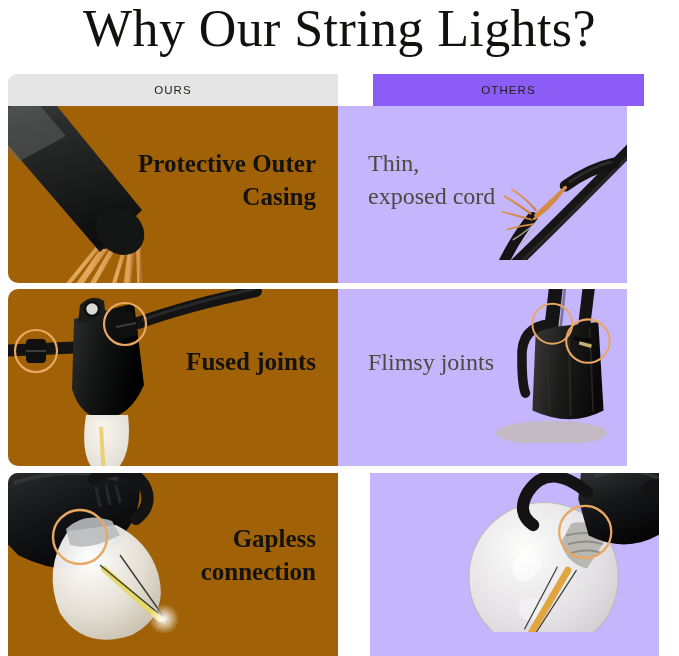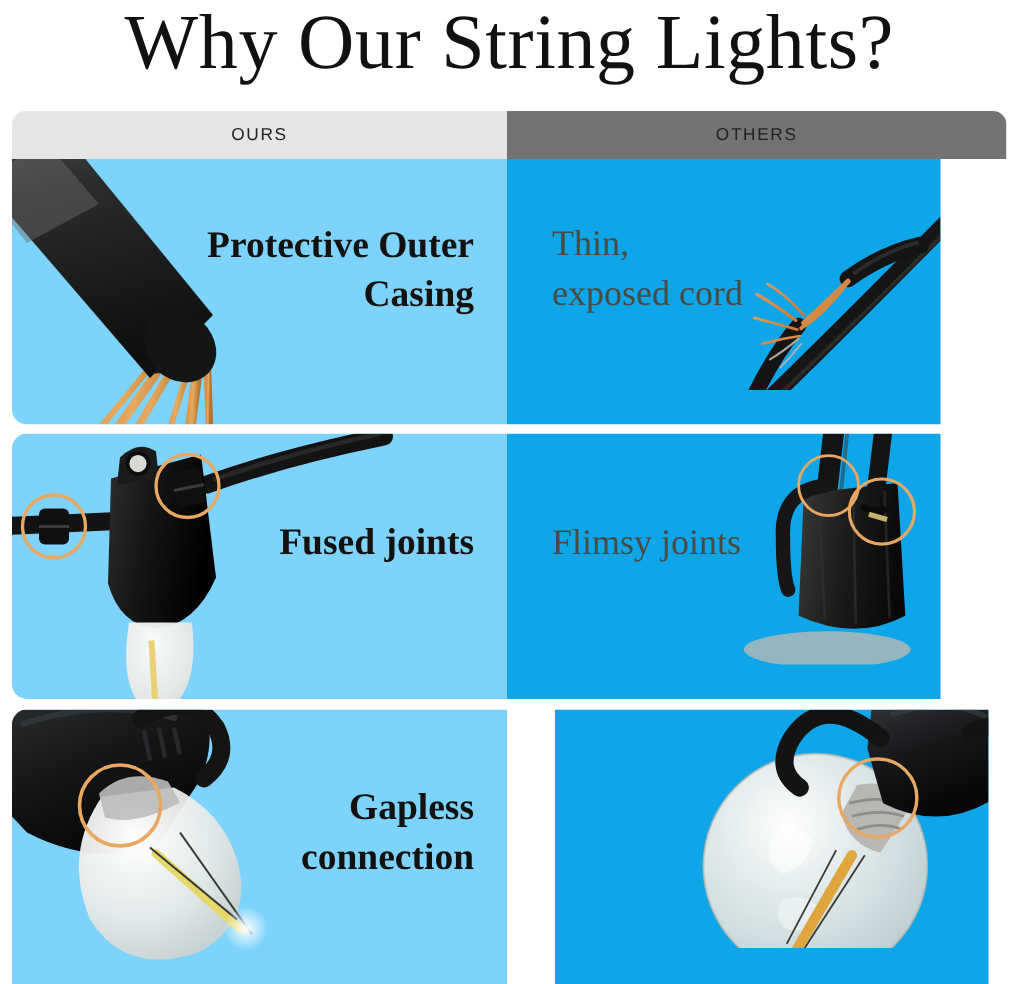--- a/index.html
+++ b/index.html
@@ -29,36 +29,36 @@
     width: 663px; height: 32px;
     border-radius: 9px 9px 0 0;
     display: flex; overflow: hidden;
   }
   .header-cell {
     display: flex; align-items: center; justify-content: center;
     font-size: 11.5px; letter-spacing: 1.1px; font-weight: 400;
     color: #23201d;
   }
   .header-ours   { width: 330px; background: #e5e5e5; }
-  .header-others { width: 333px; background: #737373; }
+  .header-others { width: 271px; background: #8b5cf6; margin-left: 35px; }
 
   
   .row {
     position: absolute; left: 8px; width: 663px;
     display: flex; overflow: hidden;
   }
   .row-1 { top: 106px; height: 177px; border-radius: 0 0 10px 10px; }
   .row-2 { top: 289px; height: 177px; border-radius: 10px; }
   .row-3 { top: 473px; height: 183px; border-radius: 10px 10px 0 0; gap: 32px; }
 
   .cell {
     position: relative; overflow: hidden; height: 100%;
   }
-  .cell-ours   { width: 330px; background: #7dd3fc; }
-  .cell-others { width: 289px; background: #0ea5e9; }
+  .cell-ours   { width: 330px; background: #a16207; }
+  .cell-others { width: 289px; background: #c4b5fd; }
 
   .label {
     position: absolute; z-index: 6;
     font-family: "Liberation Serif", "DejaVu Serif", serif;
     white-space: pre-line;
   }
   .label-ours {
     right: 22px; text-align: right;
     color: #14120f; font-weight: 700;
   }

